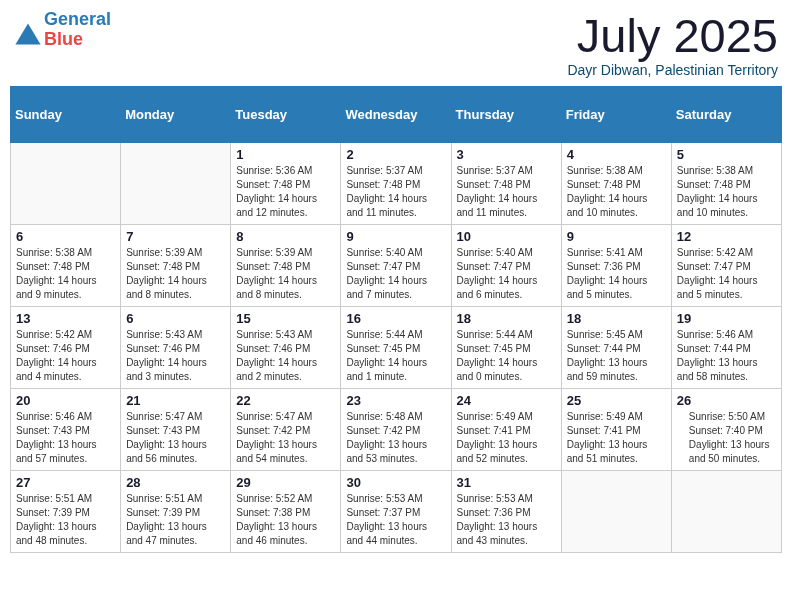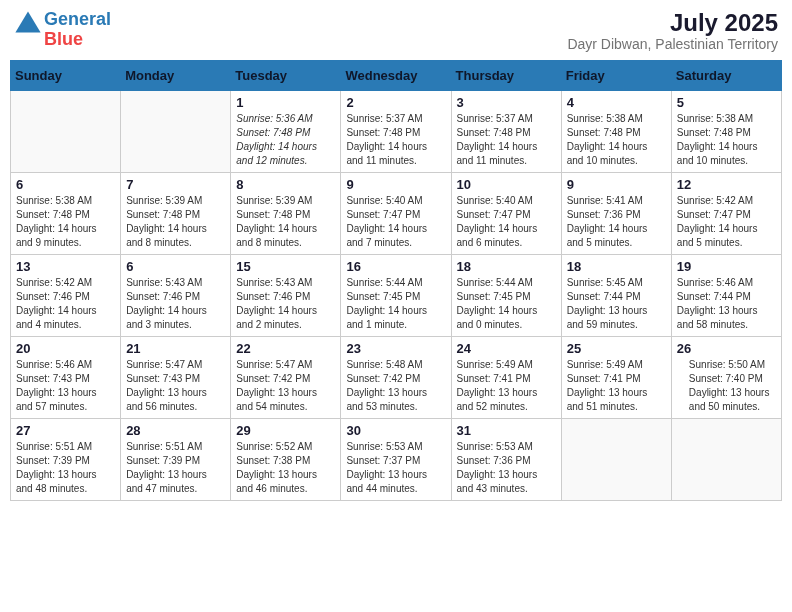--- a/index.html
+++ b/index.html
@@ -12,60 +12,60 @@
     }
     .header {
       display: flex;
       justify-content: space-between;
       align-items: flex-start;
       margin-bottom: 8px;
       padding: 0 4px;
     }
     .logo {
       display: flex;
-      align-items: flex-start;
+      align-items: flex-end;
     }
     .logo-text {
       font-size: 18px;
       font-weight: bold;
       color: #1a1a2e;
       line-height: 1.1;
     }
     .logo-text span {
       color: #2a7ab5;
     }
     .logo-icon {
       width: 28px;
       height: 28px;
       margin-right: 2px;
     }
     .title-block {
       text-align: right;
     }
     .month-title {
-      font-size: 24px;
-      font-weight: bold;
+      font-size: 47px;
+      font-weight: normal;
       color: #1a1a2e;
       line-height: 1.1;
     }
     .location {
       font-size: 14px;
-      color: #737373;
+      color: #0c4a6e;
     }
     .calendar {
       width: 100%;
       border-collapse: collapse;
       border: 1px solid #bbb;
     }
     .calendar th {
       background-color: #2a7ab5;
-      color: #0f172a;
+      color: #ffffff;
       font-size: 13px;
       font-weight: bold;
-      padding: 7px 4px;
+      padding: 20px 4px;
       text-align: left;
       border: 1px solid #2a7ab5;
     }
     .calendar td {
       vertical-align: top;
       padding: 4px 5px;
       border: 1px solid #ccc;
       font-size: 10.5px;
       color: #333;
       width: calc(100% / 7);
@@ -120,21 +120,21 @@
         <th>Friday</th>
         <th>Saturday</th>
       </tr>
   </thead>
   <tbody id="calendar-body">
   <tr class="week-row">
         <td class="empty"></td>
         <td class="empty"></td>
         <td>
           <span class="day-number">1</span>
-          <div class="day-info" style="white-space: pre-line; font-style: italic;">Sunrise: 5:36 AM
+          <div class="day-info" style="white-space: pre-line;">Sunrise: 5:36 AM
 Sunset: 7:48 PM
 Daylight: 14 hours
 and 12 minutes.</div>
         </td>
         <td>
           <span class="day-number">2</span>
           <div class="day-info" style="white-space: pre-line;">Sunrise: 5:37 AM
 Sunset: 7:48 PM
 Daylight: 14 hours
 and 11 minutes.</div>

